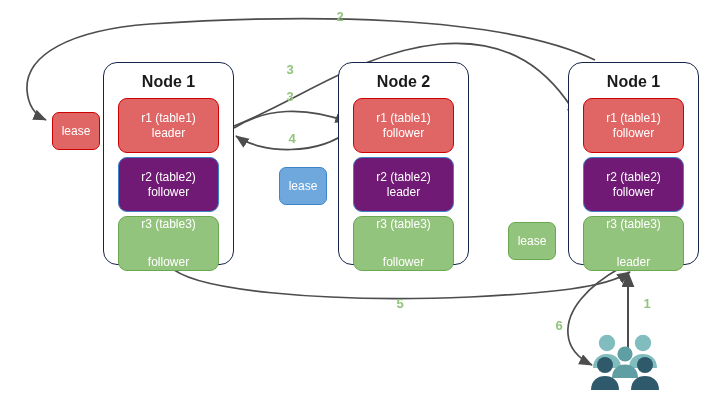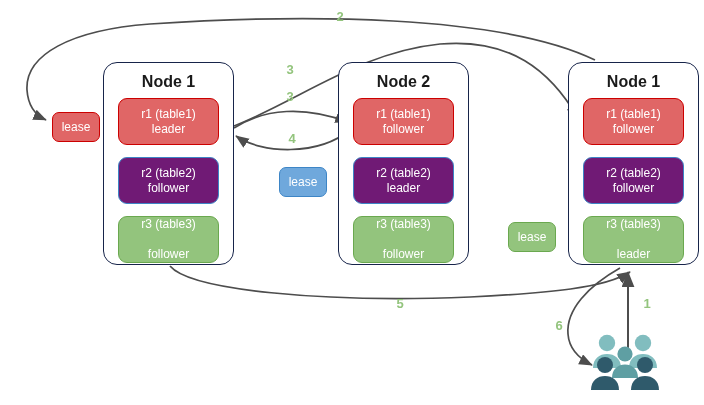--- a/index.html
+++ b/index.html
@@ -37,21 +37,21 @@
     top: 10px;
     text-align: center;
     font-size: 16px;
     font-weight: bold;
     color: #1a1a1a;
   }
   .replica {
     position: absolute;
     left: 14px;
     right: 14px;
-    height: 47px;
+    height: 55px;
     border-radius: 9px;
     box-sizing: border-box;
     display: flex;
     flex-direction: column;
     align-items: center;
     justify-content: center;
     font-size: 12px;
     line-height: 15px;
     color: #ffffff;
   }
@@ -61,21 +61,21 @@
   .rep-green { background: #93c47d; border: 1.6px solid #6aa84f; justify-content: space-between; }
   .lease {
     position: absolute;
     border-radius: 7px;
     box-sizing: border-box;
     display: flex;
     align-items: center;
     justify-content: center;
     font-size: 12px;
     color: #ffffff;
-    height: 30px;
+    height: 38px;
   }
   .edge-label {
     position: absolute;
     font-size: 13px;
     font-weight: bold;
     color: #93c47d;
     text-align: center;
     width: 20px;
   }
   .people {

